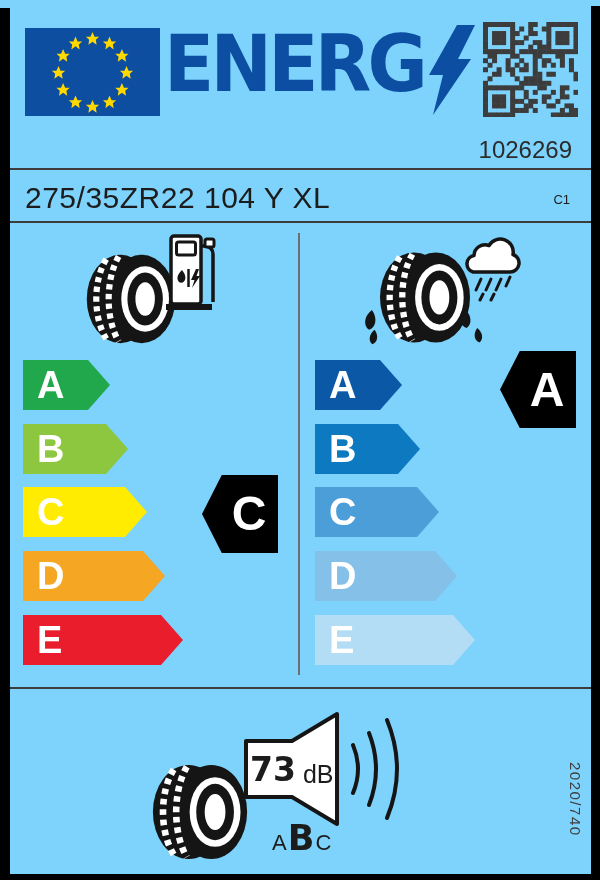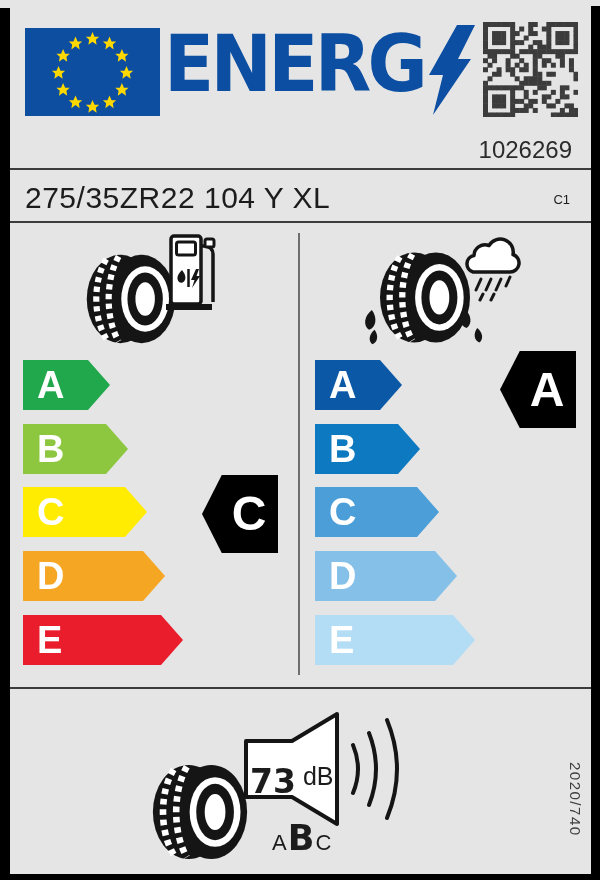--- a/index.html
+++ b/index.html
@@ -1,16 +1,16 @@
 <!DOCTYPE html>
 <html><head>
 <meta charset="utf-8">
 <style>
   html,body{margin:0;padding:0;background:#fff;}
-  .label{position:relative;width:600px;height:880px;background:#e5e5e5;overflow:hidden;
+  .label{position:relative;width:600px;height:880px;background:#7dd3fc;overflow:hidden;
          font-family:"Liberation Sans",sans-serif;color:#1c1c1c;}
   .abs{position:absolute;}
   
   .border-left{left:0;top:8px;width:10px;height:872px;background:#000;}
   .border-right{right:0;top:6px;width:9px;height:874px;background:#000;}
   .border-bottom{left:0;top:874px;width:600px;height:6px;background:#000;}
   
   .eu-flag{left:25px;top:28px;}
   .energ{left:164px;top:18px;font-family:"DejaVu Sans",sans-serif;font-size:79px;
          font-weight:800;color:#0b4ea2;letter-spacing:-4px;transform:scaleX(.93);
@@ -41,21 +41,21 @@
   .y0{top:360px;} .y1{top:424px;} .y2{top:487px;} .y3{top:551px;} .y4{top:615px;}
   .colL{left:23px;} .colR{left:315px;}
   
   .pointer{position:absolute;width:76px;background:#000;color:#fff;font-weight:bold;
     font-size:48px;text-align:center;box-sizing:border-box;padding-left:18px;
     clip-path:polygon(26% 0,100% 0,100% 100%,26% 100%,0 50%);}
   .pointer-fuel{left:202px;top:475px;height:78px;line-height:78px;}
   .pointer-wet{left:500px;top:351px;height:77px;line-height:77px;}
   
   .speaker{left:240px;top:708px;z-index:2;}
-  .noise-db{left:250px;top:750px;z-index:3;display:flex;align-items:flex-start;margin-top:12px;}
+  .noise-db{left:250px;top:750px;z-index:3;display:flex;align-items:flex-end;}
   .noise-val{font-family:"DejaVu Sans",sans-serif;font-size:33px;font-weight:bold;}
   .noise-unit{font-size:25px;margin-left:7px;}
   .waves{left:345px;top:713px;z-index:2;}
   .noise-abc{left:272px;top:818px;z-index:3;display:flex;align-items:baseline;letter-spacing:1px;}
   .noise-abc span{font-size:22px;}
   .noise-abc span.selected{font-size:35px;font-weight:bold;font-family:"DejaVu Sans",sans-serif;}
   .regulation{right:16px;top:762px;writing-mode:vertical-rl;font-size:15px;color:#3f3f3f;
     letter-spacing:1.5px;}
 </style>
 </head>

